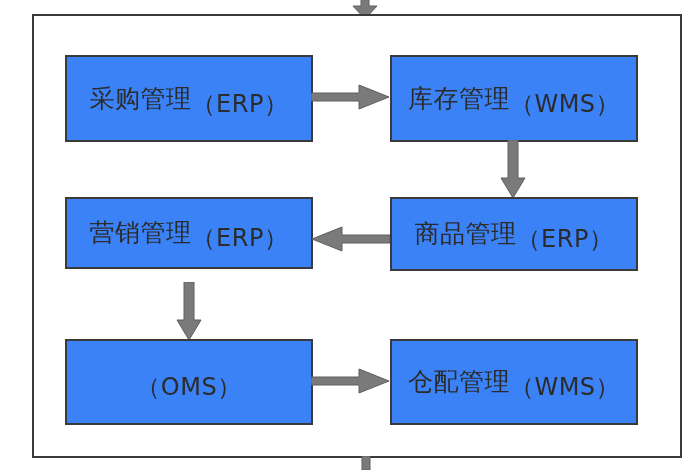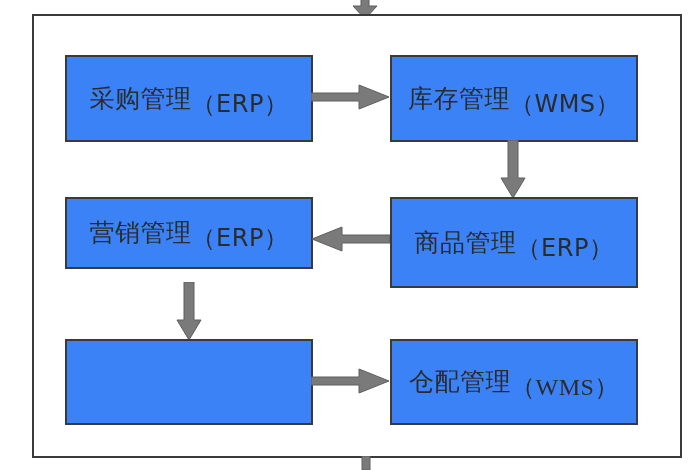--- a/index.html
+++ b/index.html
@@ -54,23 +54,23 @@
     font-size: 24px;
     letter-spacing: 0.5px;
     white-space: nowrap;
     margin-top: 11px;
   }
 
   
   #box-purchase   { left: 65px;  top: 55px;  width: 248px; height: 87px; }
   #box-inventory  { left: 390px; top: 55px;  width: 248px; height: 87px; }
   #box-marketing  { left: 65px;  top: 197px; width: 248px; height: 72px; }
-  #box-goods      { left: 390px; top: 197px; width: 248px; height: 91px; text-align: right; }
+  #box-goods      { left: 390px; top: 197px; width: 248px; height: 74px; text-align: right; }
   #box-order      { left: 65px;  top: 339px; width: 248px; height: 86px; }
-  #box-warehouse  { left: 390px; top: 339px; width: 248px; height: 86px; font-family: Liberation Serif, serif; }
+  #box-warehouse  { left: 390px; top: 339px; width: 248px; height: 86px; }
 
   
   .arrow {
     position: absolute;
     display: block;
   }
   .arrow svg { display: block; }
 
   #arrow-top-in        { left: 351px; top: -4px;  }
   #arrow-bottom-out    { left: 361px; top: 456px; }
@@ -131,20 +131,21 @@
     <div class="node-sub">（ERP）</div>
   </div>
 
   <span class="arrow" id="arrow-mkt-order">
     <svg width="26" height="60" viewBox="0 0 26 60">
       <polygon points="8,0 18,0 18,38 25,38 13,58 1,38 8,38" fill="#7a7a7a" stroke="#5e5e5e" stroke-width="1"></polygon>
     </svg>
   </span>
 
   <div class="node-box" id="box-order">
+    <div class="node-sub">（OMS）</div>
   </div>
 
   <span class="arrow" id="arrow-order-wh">
     <svg width="80" height="26" viewBox="0 0 80 26">
       <polygon points="0,9 48,9 48,1 78,13 48,25 48,17 0,17" fill="#7a7a7a" stroke="#5e5e5e" stroke-width="1"></polygon>
     </svg>
   </span>
 
   <div class="node-box" id="box-warehouse">
     <div class="node-title">仓配管理</div>

